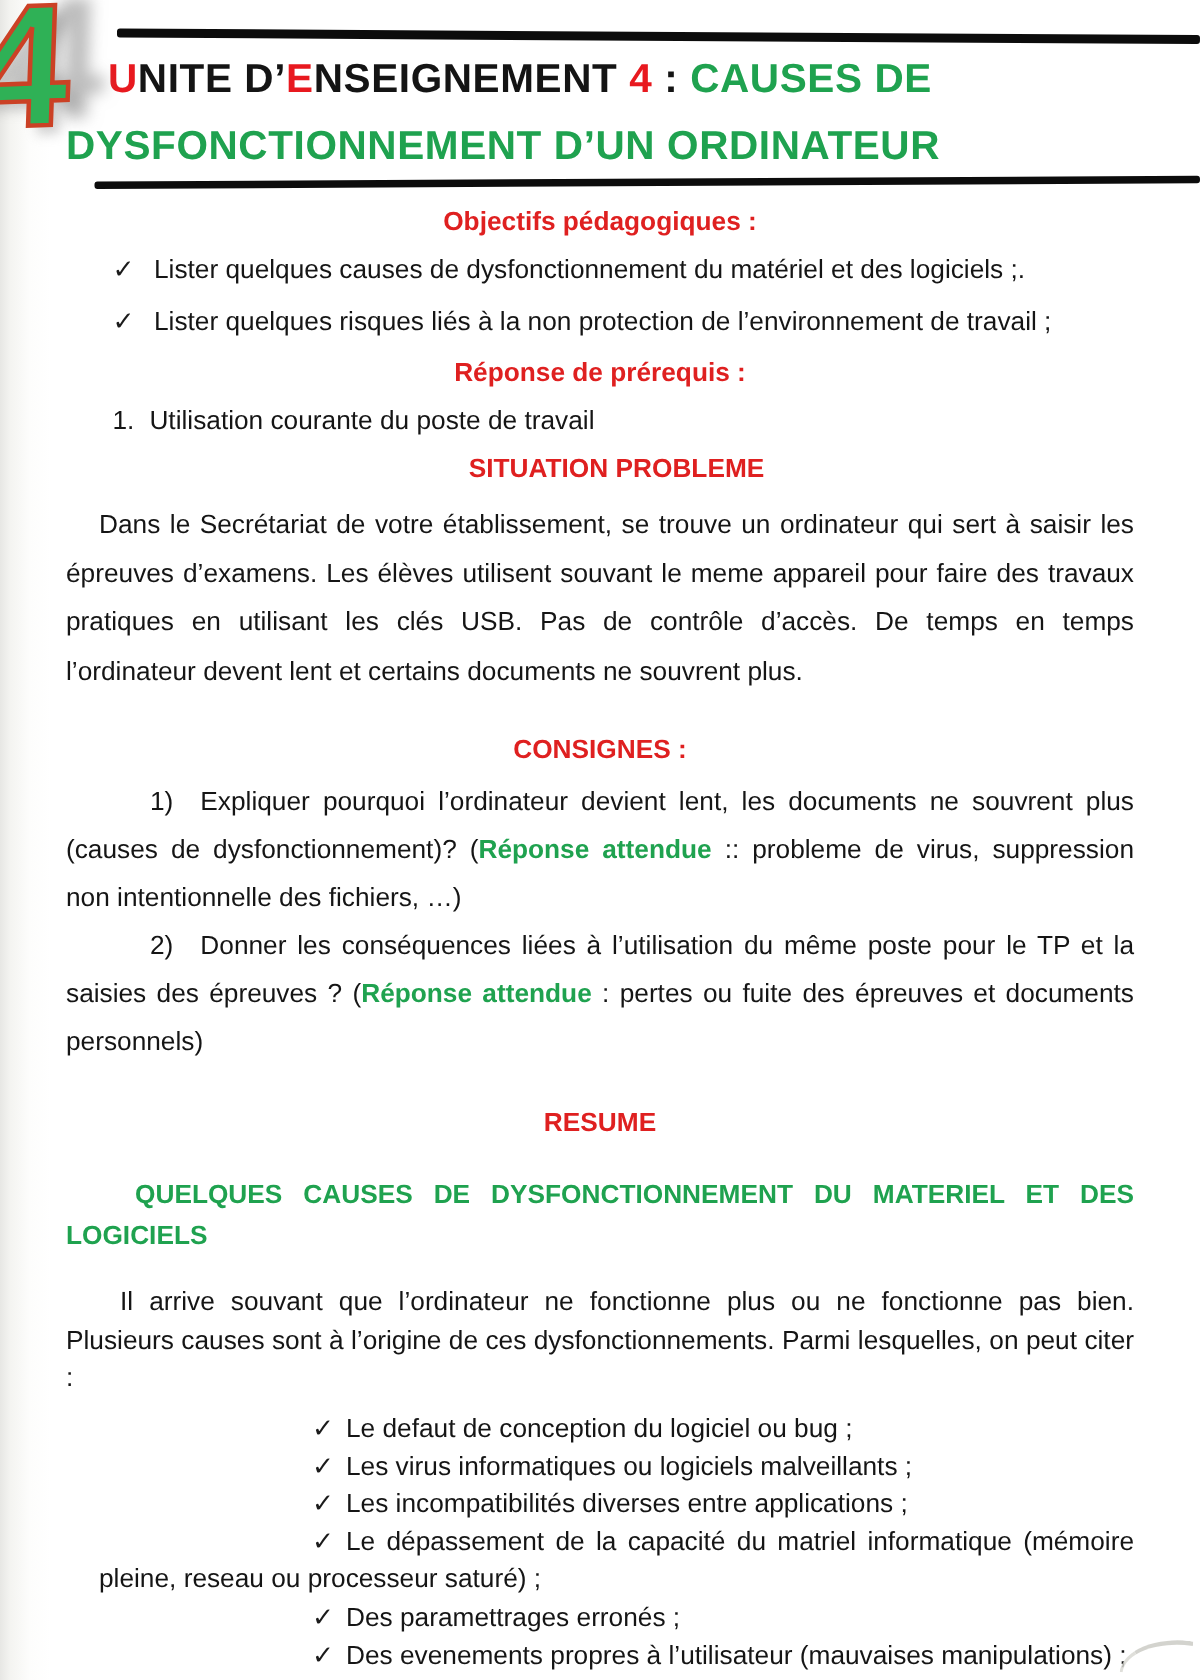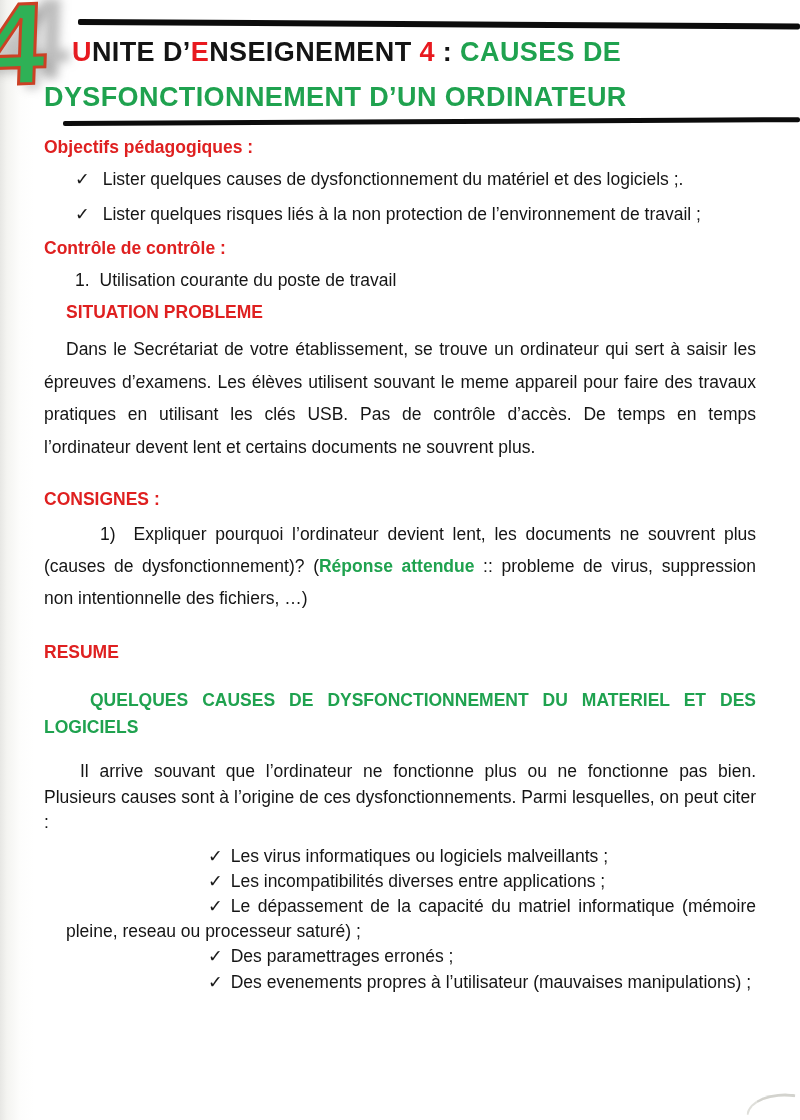--- a/index.html
+++ b/index.html
@@ -31,21 +31,21 @@
   }
   .title{position:absolute;top:30px;left:44px;width:712px;font-weight:bold;font-size:27px;line-height:45px;letter-spacing:0.4px;margin:0;}
   .title .line1{margin-left:28px;white-space:nowrap;}
   .title .line2{white-space:nowrap;}
   .c-red{color:#e8191f;}
   .c-black{color:#141414;}
   .c-green{color:#1fa24f;}
 
   
   .content{position:relative;padding:0 44px;font-size:17.5px;}
-  .h-red{color:#df2020;font-weight:bold;font-size:17.5px;margin:0;}
+  .h-red{color:#df2020;font-weight:bold;font-size:17.5px;margin:0;text-align:center;}
   .h-obj{margin:9px 0 10px 0;}
   .h-ctrl{margin:12px 0 10px 0;}
   .h-sit{margin:10px 0 10px 0;padding-left:22px;}
   .h-consignes{margin:26px 0 8px 0;}
   .h-resume{margin:28px 0 0 0;}
 
   .obj-item{padding-left:31px;margin:0 0 12px 0;line-height:23px;}
   .check{display:inline-block;margin-right:13px;color:#1b1b1b;}
   .num{display:inline-block;margin-right:14px;}
 
@@ -95,44 +95,48 @@
 
     <p class="h-red h-obj">Objectifs pédagogiques :</p>
 
     <div class="obj-item">
       <span class="check">✓</span><span>Lister quelques causes de dysfonctionnement du matériel et des logiciels ;.</span>
     </div>
     <div class="obj-item">
       <span class="check">✓</span><span>Lister quelques risques liés à la non protection de l’environnement de travail ;</span>
     </div>
 
-    <p class="h-red h-ctrl">Contrôle de contrôle :</p>
+    <p class="h-red h-ctrl">Réponse de prérequis :</p>
 
     <p class="prereq">
       <span class="num">1.</span><span>Utilisation courante du poste de travail</span>
     </p>
 
     <p class="h-red h-sit">SITUATION PROBLEME</p>
 
     <p class="para-sit">Dans le Secrétariat de votre établissement, se trouve un ordinateur qui sert à saisir les épreuves d’examens. Les élèves utilisent souvant le meme appareil pour faire des travaux pratiques en utilisant les clés USB. Pas de contrôle d’accès. De temps en temps l’ordinateur devent lent et certains documents ne souvrent plus.</p>
 
     <p class="h-red h-consignes">CONSIGNES :</p>
 
     <p class="consigne">
       <span class="num">1)</span><span>Expliquer pourquoi l’ordinateur devient lent, les documents ne souvrent plus (causes de dysfonctionnement)? (</span><span class="hl-green">Réponse attendue</span><span> :: probleme de virus, suppression non intentionnelle des fichiers, …)</span>
     </p>
 
+    <p class="consigne">
+      <span class="num">2)</span><span>Donner les conséquences liées à l’utilisation du même poste pour le TP et la saisies des épreuves ? (</span><span class="hl-green">Réponse attendue</span><span> : pertes ou fuite des épreuves et documents personnels)</span>
+    </p>
 
     <p class="h-red h-resume">RESUME</p>
 
     <p class="sub-green">QUELQUES CAUSES DE DYSFONCTIONNEMENT DU MATERIEL ET DES LOGICIELS</p>
 
     <p class="para-intro">Il arrive souvant que l’ordinateur ne fonctionne plus ou ne fonctionne pas bien. Plusieurs causes sont à l’origine de ces dysfonctionnements. Parmi lesquelles, on peut citer :</p>
 
     <div class="causes">
+      <p class="cause"><span class="check">✓</span><span>Le defaut de conception du logiciel ou bug ;</span></p>
       <p class="cause"><span class="check">✓</span><span>Les virus informatiques ou logiciels malveillants ;</span></p>
       <p class="cause"><span class="check">✓</span><span>Les incompatibilités diverses entre applications ;</span></p>
       <p class="cause"><span class="check">✓</span><span>Le dépassement de la capacité du matriel informatique (mémoire pleine, reseau ou processeur saturé) ;</span></p>
       <p class="cause"><span class="check">✓</span><span>Des paramettrages erronés ;</span></p>
       <p class="cause"><span class="check">✓</span><span>Des evenements propres à l’utilisateur (mauvaises manipulations) ;</span></p>
     </div>
 
   </div>
 
   <div class="corner-curl"></div>

